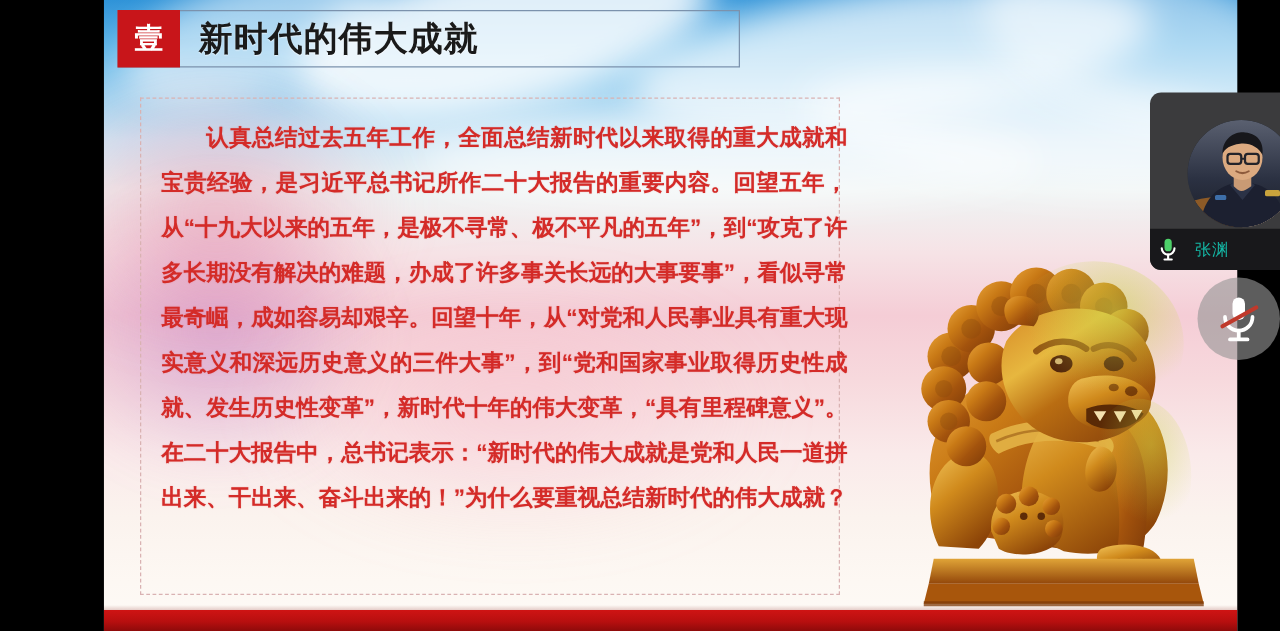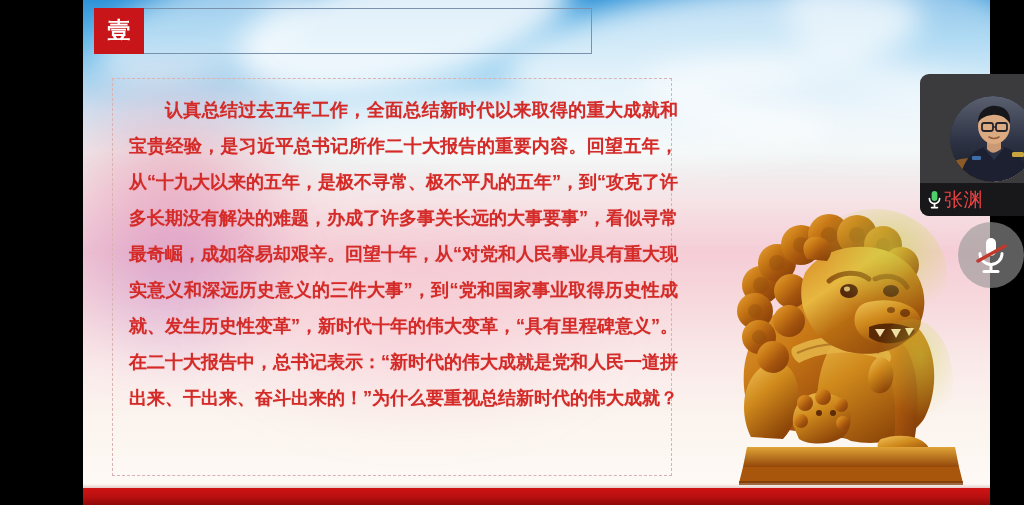--- a/index.html
+++ b/index.html
@@ -79,21 +79,21 @@
   
   .video-tile{position:absolute;left:920px;top:74px;width:118px;height:142px;
               background:#3b3b3d;border-radius:9px;overflow:hidden;}
   .avatar{position:absolute;left:30px;top:22px;width:86px;height:86px;border-radius:50%;
           overflow:hidden;background:#2a2f3a;}
   .avatar svg{display:block;width:86px;height:86px;}
   .name-strip{position:absolute;left:0;bottom:0;width:118px;height:33px;
               background:rgba(22,22,24,.92);display:flex;align-items:center;padding-left:7px;
               box-sizing:border-box;}
   .mic-on{width:15px;height:19px;flex:0 0 auto;}
-  .name-label{color:#ef4444;font-size:19px;margin-left:2px;font-weight:400;letter-spacing:.5px;
+  .name-label{color:#14b8a6;font-size:13px;margin-left:14px;font-weight:400;letter-spacing:.5px;
               white-space:nowrap;font-family:"Liberation Sans","DejaVu Sans",sans-serif;}
 
   .mic-button{position:absolute;left:958px;top:222px;width:66px;height:66px;border-radius:50%;
               background:rgba(150,150,150,.62);display:flex;align-items:center;justify-content:center;}
   .mic-button svg{width:34px;height:40px;display:block;}
 </style>
 </head>
 <body>
 
 <div id="root">
@@ -106,20 +106,21 @@
     <div class="cloud c4"></div>
     <div class="cloud c5"></div>
     <div class="cloud c6"></div>
     <div class="haze1"></div>
     <div class="haze2"></div>
     <div class="haze3"></div>
 
     <div class="title-row">
       <div class="title-rule"></div>
       <div class="num-badge">壹</div>
+      <div class="title-text">新时代的伟大成就</div>
     </div>
 
     <div class="body-box"></div>
     <div class="body-text">认真总结过去五年工作，全面总结新时代以来取得的重大成就和宝贵经验，是习近平总书记所作二十大报告的重要内容。回望五年，从“十九大以来的五年，是极不寻常、极不平凡的五年”，到“攻克了许多长期没有解决的难题，办成了许多事关长远的大事要事”，看似寻常最奇崛，成如容易却艰辛。回望十年，从“对党和人民事业具有重大现实意义和深远历史意义的三件大事”，到“党和国家事业取得历史性成就、发生历史性变革”，新时代十年的伟大变革，“具有里程碑意义”。在二十大报告中，总书记表示：“新时代的伟大成就是党和人民一道拼出来、干出来、奋斗出来的！”为什么要重视总结新时代的伟大成就？</div>
 
     <div class="lion-wrap">
       <svg class="lion-svg" viewBox="0 0 330 390" preserveAspectRatio="xMidYMax meet">
         <defs>
           <linearGradient id="goldA" x1="0" y1="0" x2="1" y2="1">
             <stop offset="0%" stop-color="#e8a33a"></stop>

